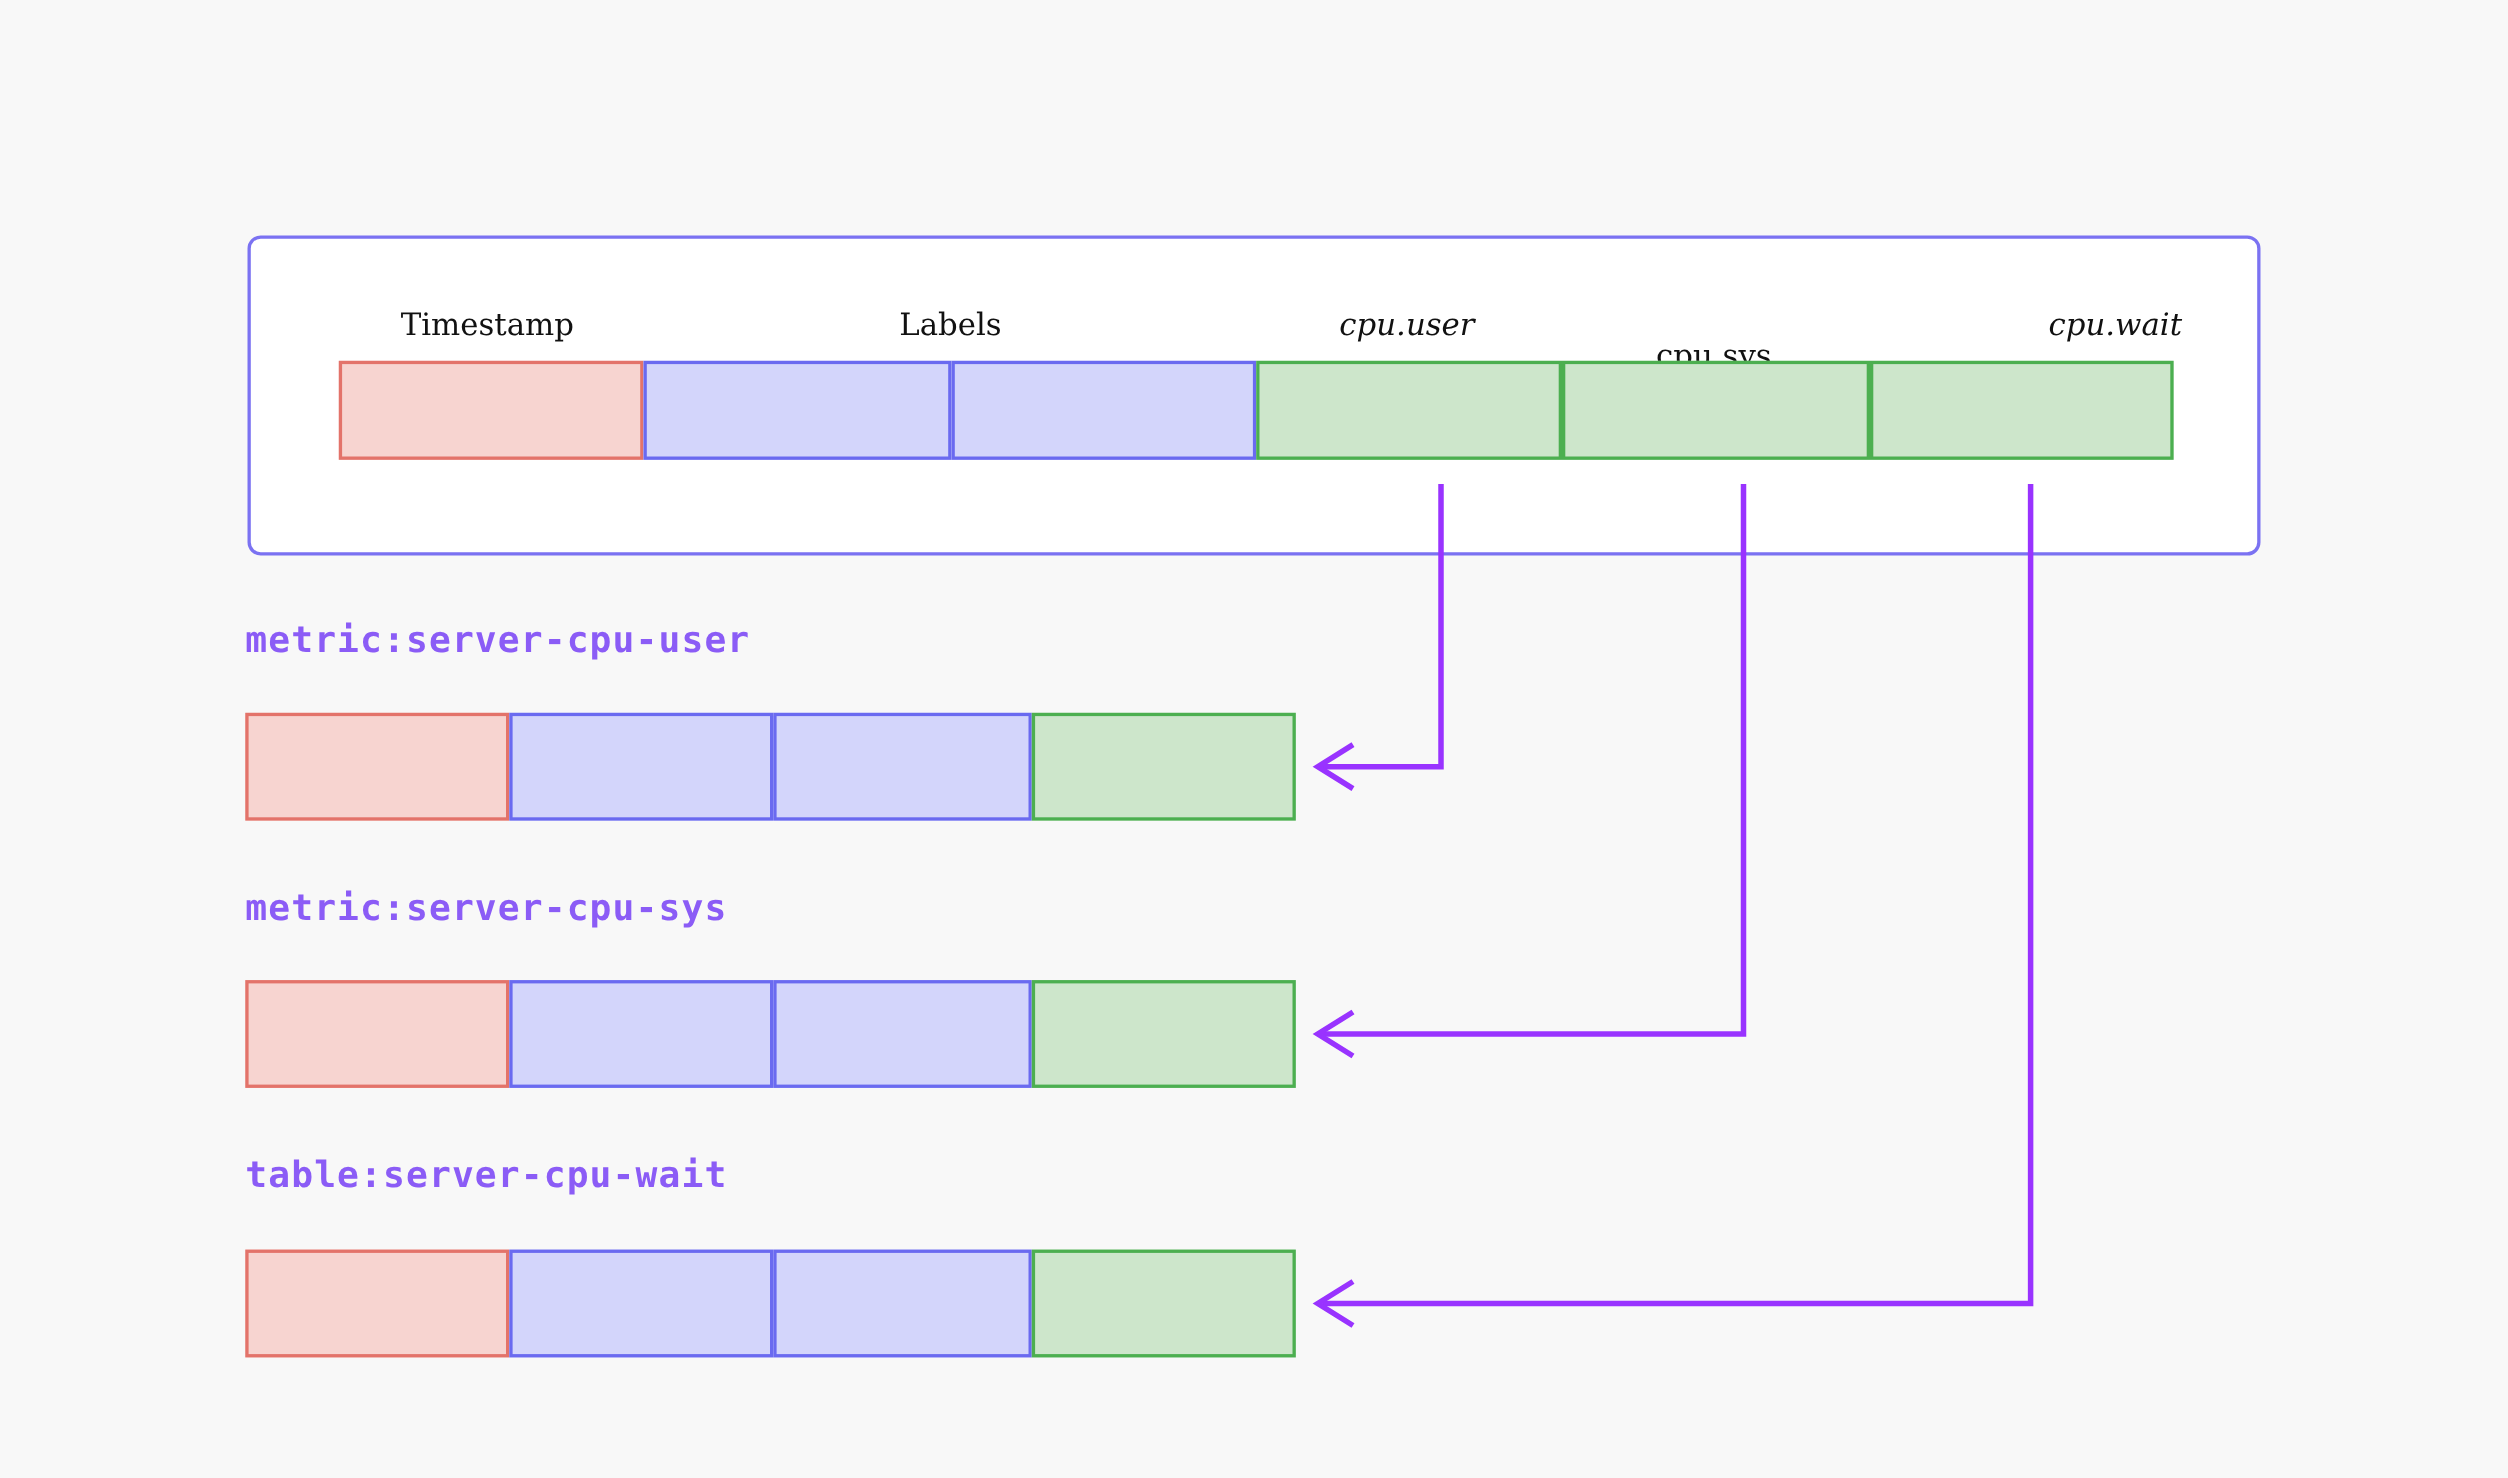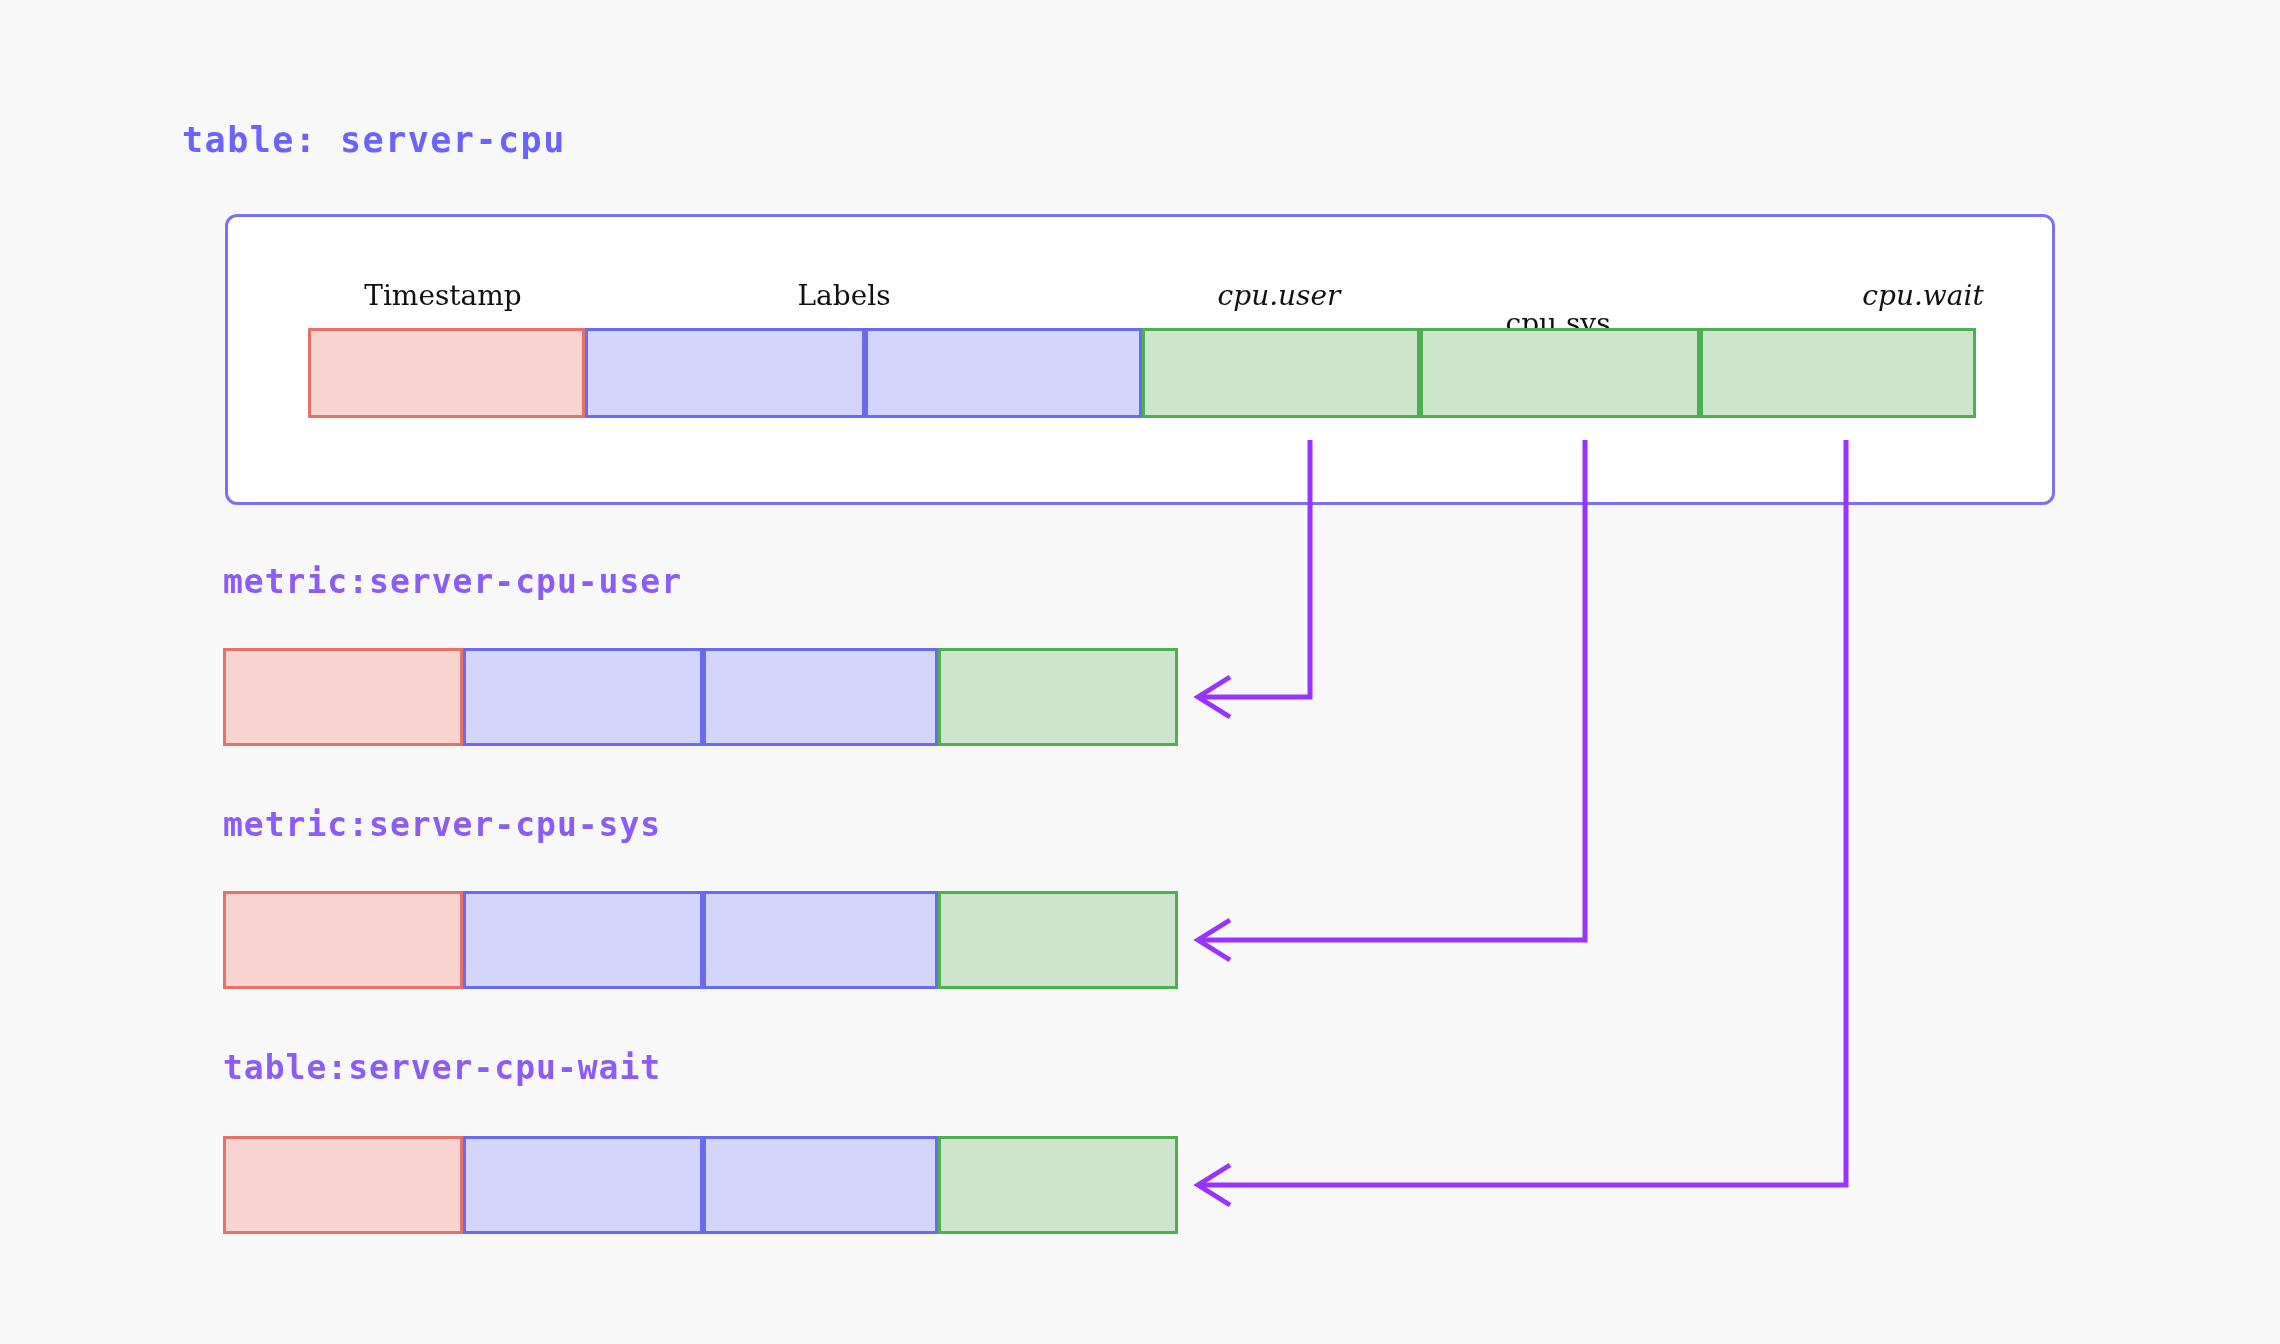--- a/index.html
+++ b/index.html
@@ -99,26 +99,25 @@
     width: 2280px;
     height: 1344px;
     pointer-events: none;
   }
 </style>
 </head>
 <body>
 
 <div id="stage">
 
-  <div class="diagram-title">table: server-cpu</div>
 
   <div class="table-card">
     <div class="col-headers" id="col-headers">
         <div class="col-header" style="left: 215px;">Timestamp</div>
-        <div class="col-header" style="left: 616px;">Labels</div>
+        <div class="col-header" style="left: 636px;">Labels</div>
         <div class="col-header" style="left: 1051px; font-style: italic;">cpu.user</div>
         <div class="col-header" style="left: 1330px; margin-top: 28px;">cpu.sys</div>
         <div class="col-header" style="left: 1695px; font-style: italic;">cpu.wait</div>
       </div>
     <div class="table-row-cells" id="table-row-cells">
         <div class="cell ts" style="left: 80px; top: 111px; width: 277px; height: 90px;"></div>
         <div class="cell lab" style="left: 357px; top: 111px; width: 280px; height: 90px;"></div>
         <div class="cell lab" style="left: 637px; top: 111px; width: 277px; height: 90px;"></div>
         <div class="cell val" style="left: 914px; top: 111px; width: 278px; height: 90px;"></div>
         <div class="cell val" style="left: 1192px; top: 111px; width: 280px; height: 90px;"></div>

